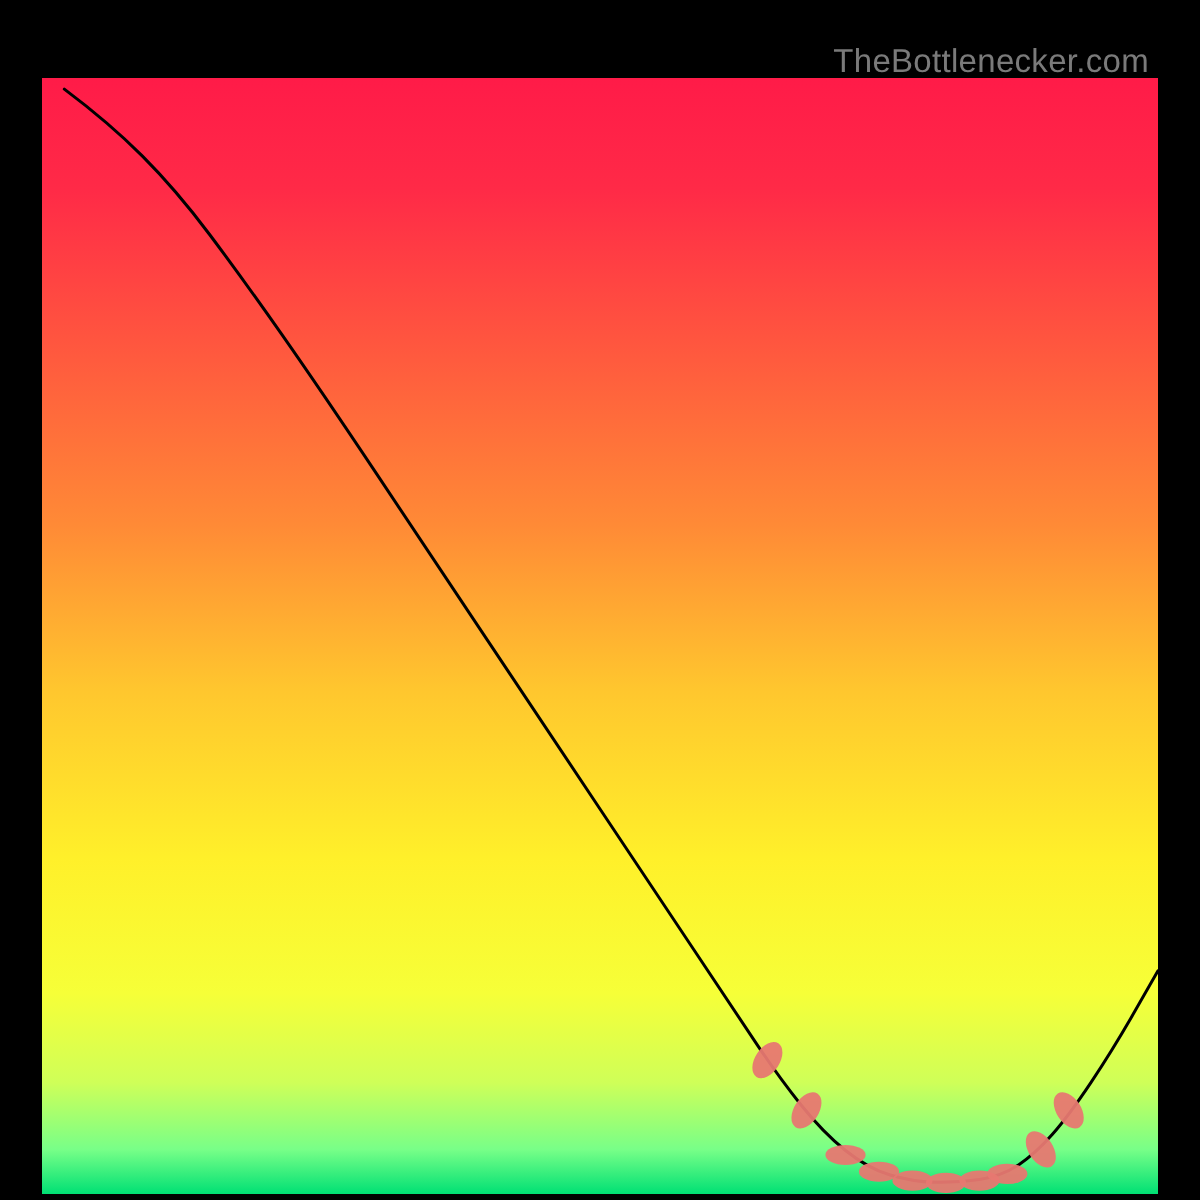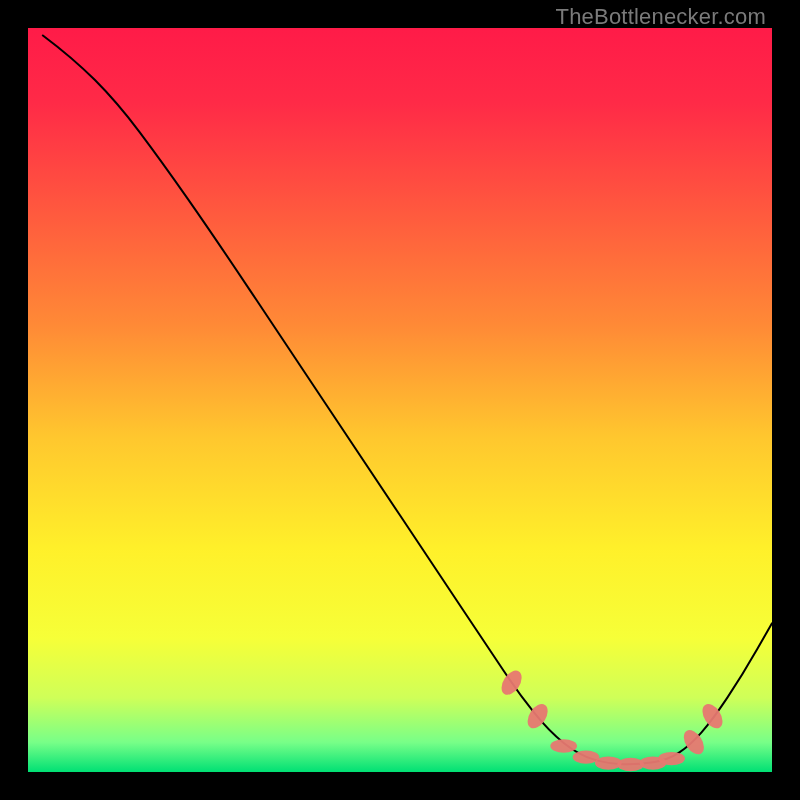--- a/index.html
+++ b/index.html
@@ -8,20 +8,21 @@
     width: 800px;
     height: 800px;
     background: #000;
     overflow: hidden;
     font-family: Arial, Helvetica, sans-serif;
   }
   .frame {
     position: absolute;
     inset: 0;
     background: #000;
+    margin-top: 24px;
   }
   .plot {
     position: absolute;
     left: 28px;
     top: 28px;
     width: 744px;
     height: 744px;
     overflow: hidden;
   }
   .watermark {

